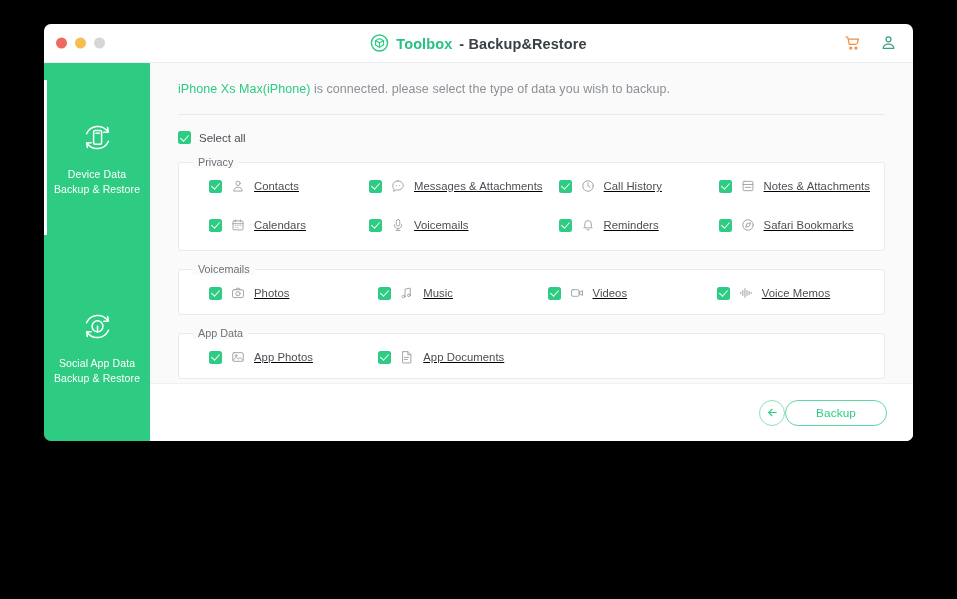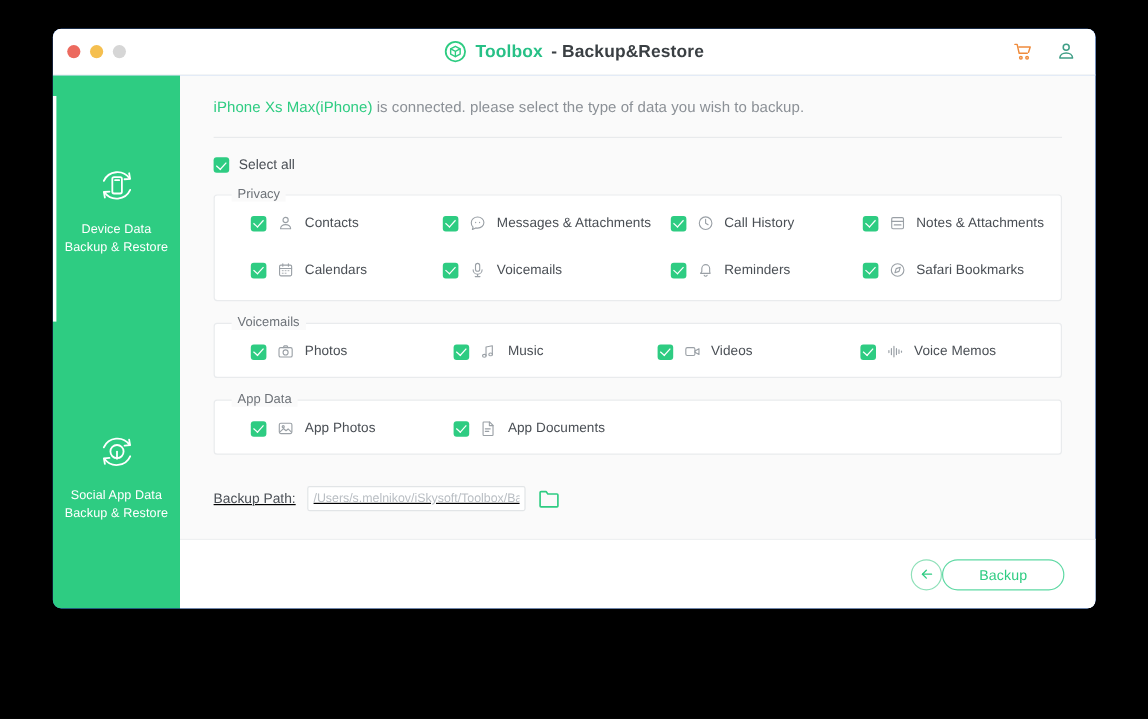--- a/index.html
+++ b/index.html
@@ -12,22 +12,22 @@
   .screen {
     position: relative;
     width: 957px; height: 599px;
     background: #000000;
   }
 
   
   .window {
     position: absolute;
     left: 44px; top: 24px;
-    width: 869px; height: 483px;
-    background: #3b82f6;
+    width: 869px; height: 417px;
+    background: #701a75;
     border-radius: 7px;
     overflow: hidden;
     box-shadow: 0 6px 26px rgba(0,0,0,0.45);
     display: flex;
     flex-direction: column;
   }
 
   
   .titlebar {
     position: relative;
@@ -211,20 +211,21 @@
     grid-template-columns: repeat(4, 1fr);
     row-gap: 25px;
   }
   .grid.three { grid-template-columns: repeat(4, 1fr); }
   .item {
     display: flex;
     align-items: center;
     gap: 9px;
     cursor: pointer;
     padding-left: 16px;
+    text-decoration: underline;
   }
   .item .ic { width: 14px; height: 14px; min-width: 14px; display: block; }
   .item .txt {
     font-size: 11.3px;
     color: #4a4f55;
     white-space: nowrap;
     letter-spacing: 0.05px;
   }
 
   

